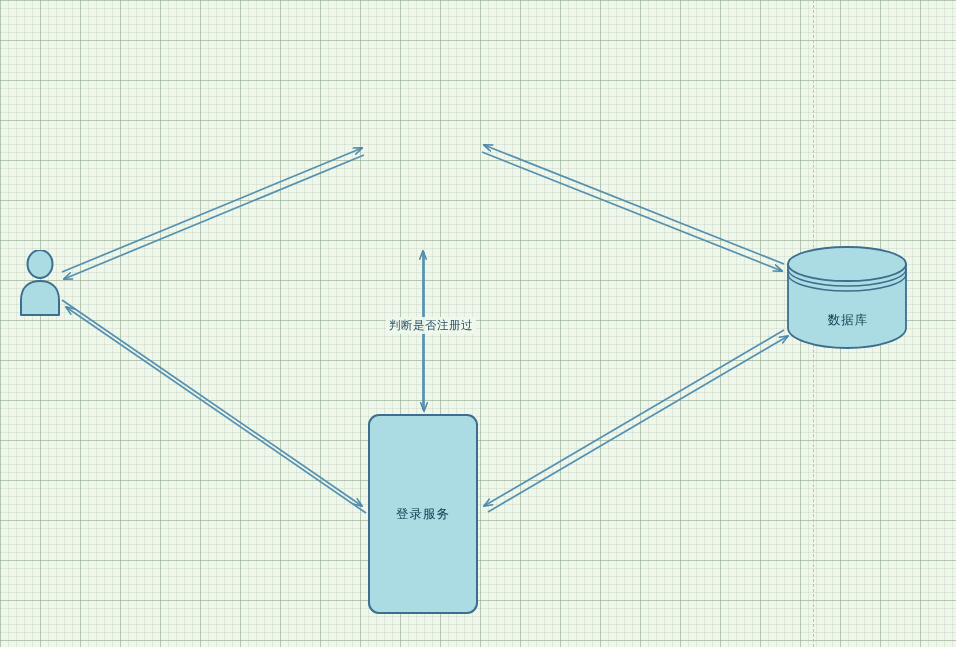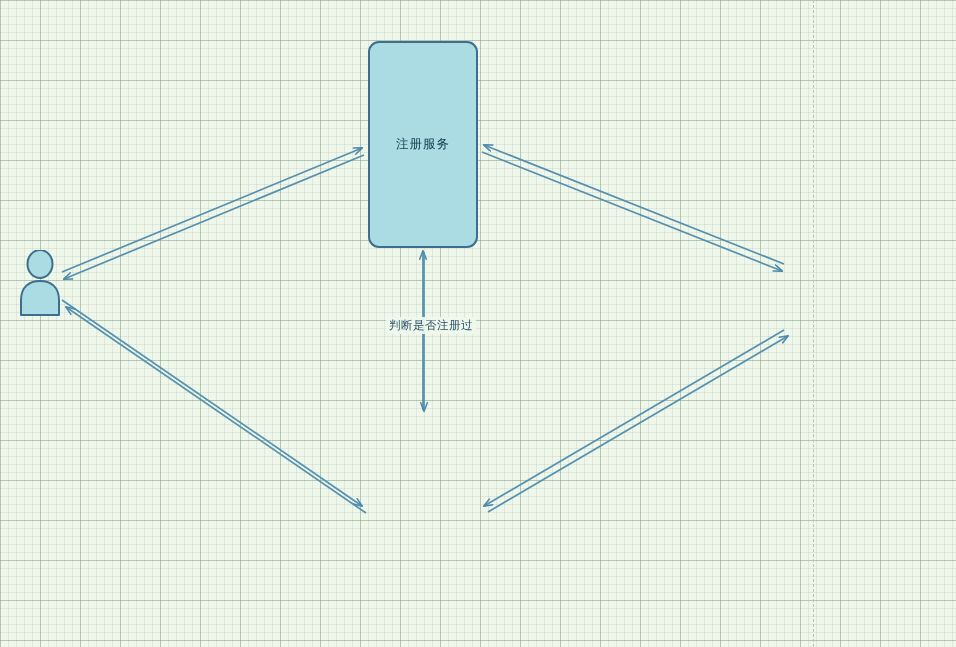--- a/index.html
+++ b/index.html
@@ -125,21 +125,30 @@
     </g>
   </svg>
 
   <div class="node" style="left:16px; top:250px; width:48px; height:66px;">
     <svg width="48" height="66" viewBox="0 0 48 66">
       <ellipse cx="24" cy="14" rx="12.5" ry="14" fill="#abdce3" stroke="#3d6e8e" stroke-width="2"></ellipse>
       <path d="M5,65 L5,50 C5,37 13,31 24,31 C35,31 43,37 43,50 L43,65 Z" fill="#abdce3" stroke="#3d6e8e" stroke-width="2" stroke-linejoin="round"></path>
     </svg>
   </div>
 
-  <div class="node proc-box" style="left:368px; top:41px; width:110px; height:207px;">
-    <span class="proc-label">注册服务</span>
+
+  <div class="node proc-box" style="left:368px; top:414px; width:110px; height:200px;">
+    <span class="proc-label">登录服务</span>
   </div>
 
-
+  <div class="node" style="left:786px; top:238px; width:124px; height:116px;">
+    <svg width="124" height="116" viewBox="0 0 124 116">
+      <path d="M2,26 L2,90 C2,101 29,110 61,110 C93,110 120,101 120,90 L120,26 Z" fill="#abdce3" stroke="#3d6e8e" stroke-width="1.8"></path>
+      <ellipse cx="61" cy="26" rx="59" ry="17" fill="#abdce3" stroke="#3d6e8e" stroke-width="1.8"></ellipse>
+      <path d="M2,31 C2,40.4 28.4,48 61,48 C93.6,48 120,40.4 120,31" fill="none" stroke="#3d6e8e" stroke-width="1.4"></path>
+      <path d="M2,36 C2,45.4 28.4,53 61,53 C93.6,53 120,45.4 120,36" fill="none" stroke="#3d6e8e" stroke-width="1.4"></path>
+    </svg>
+    <div class="db-label">数据库</div>
+  </div>
 
   <div class="edge-label" style="left:378px; top:317px;">判断是否注册过</div>
 
 </div>
 
 </body></html>

